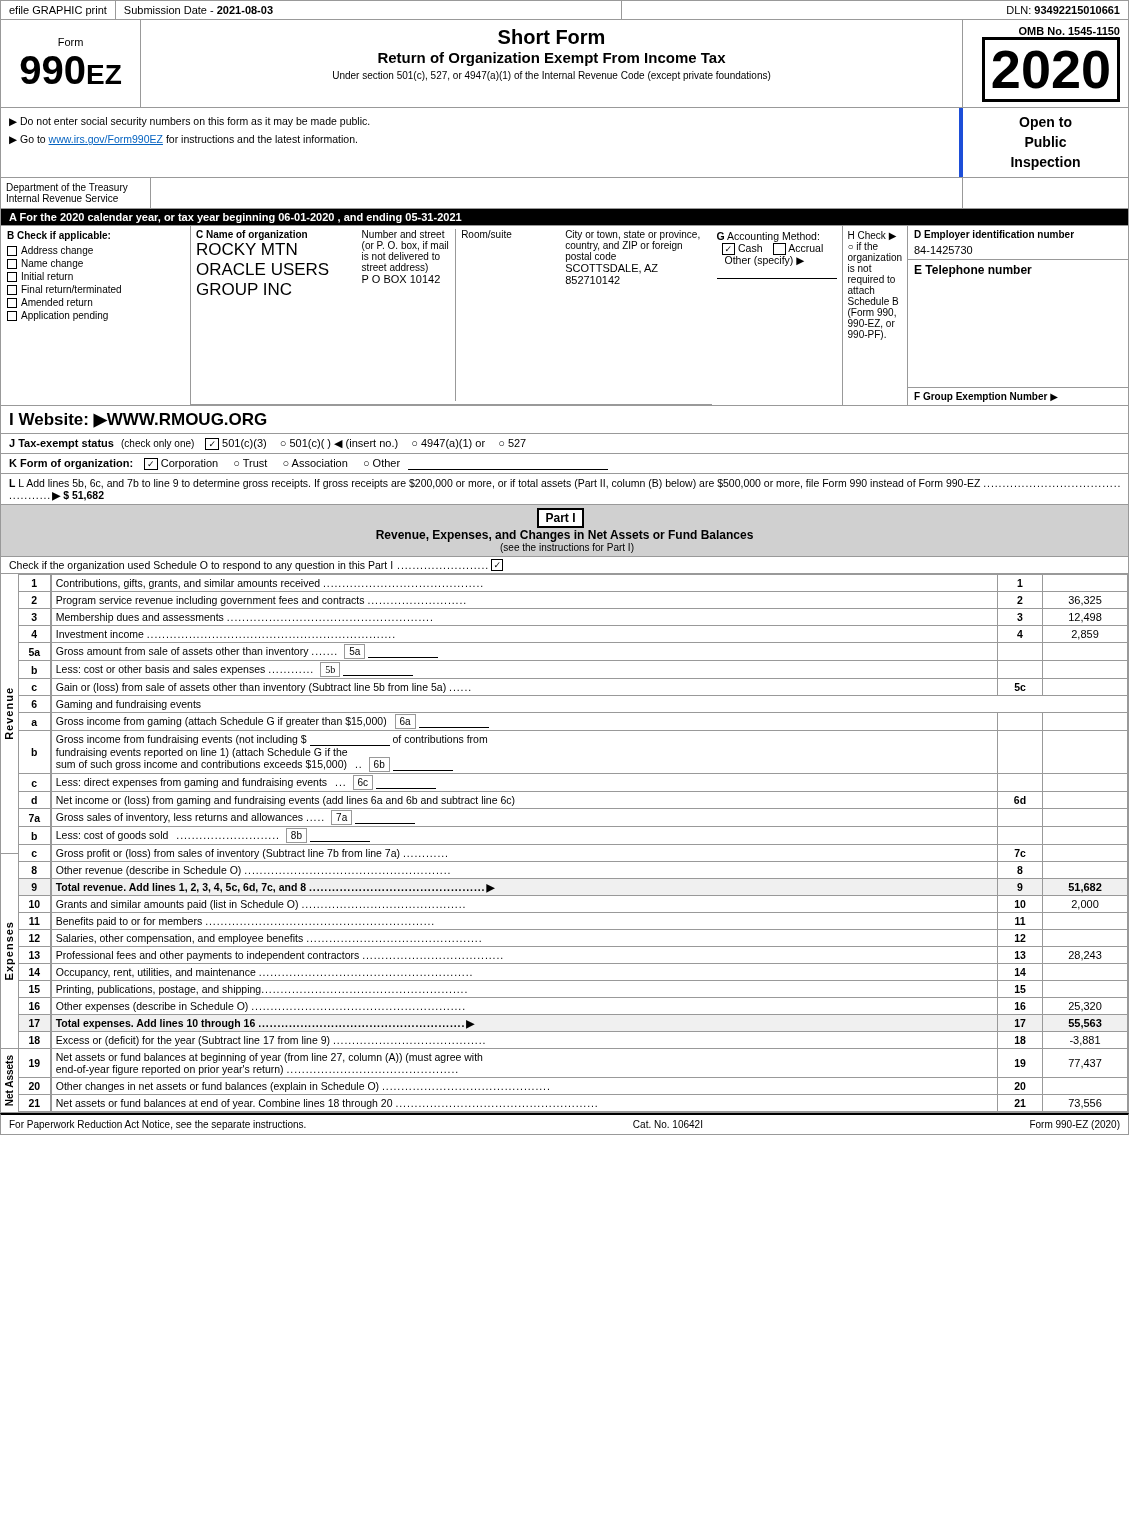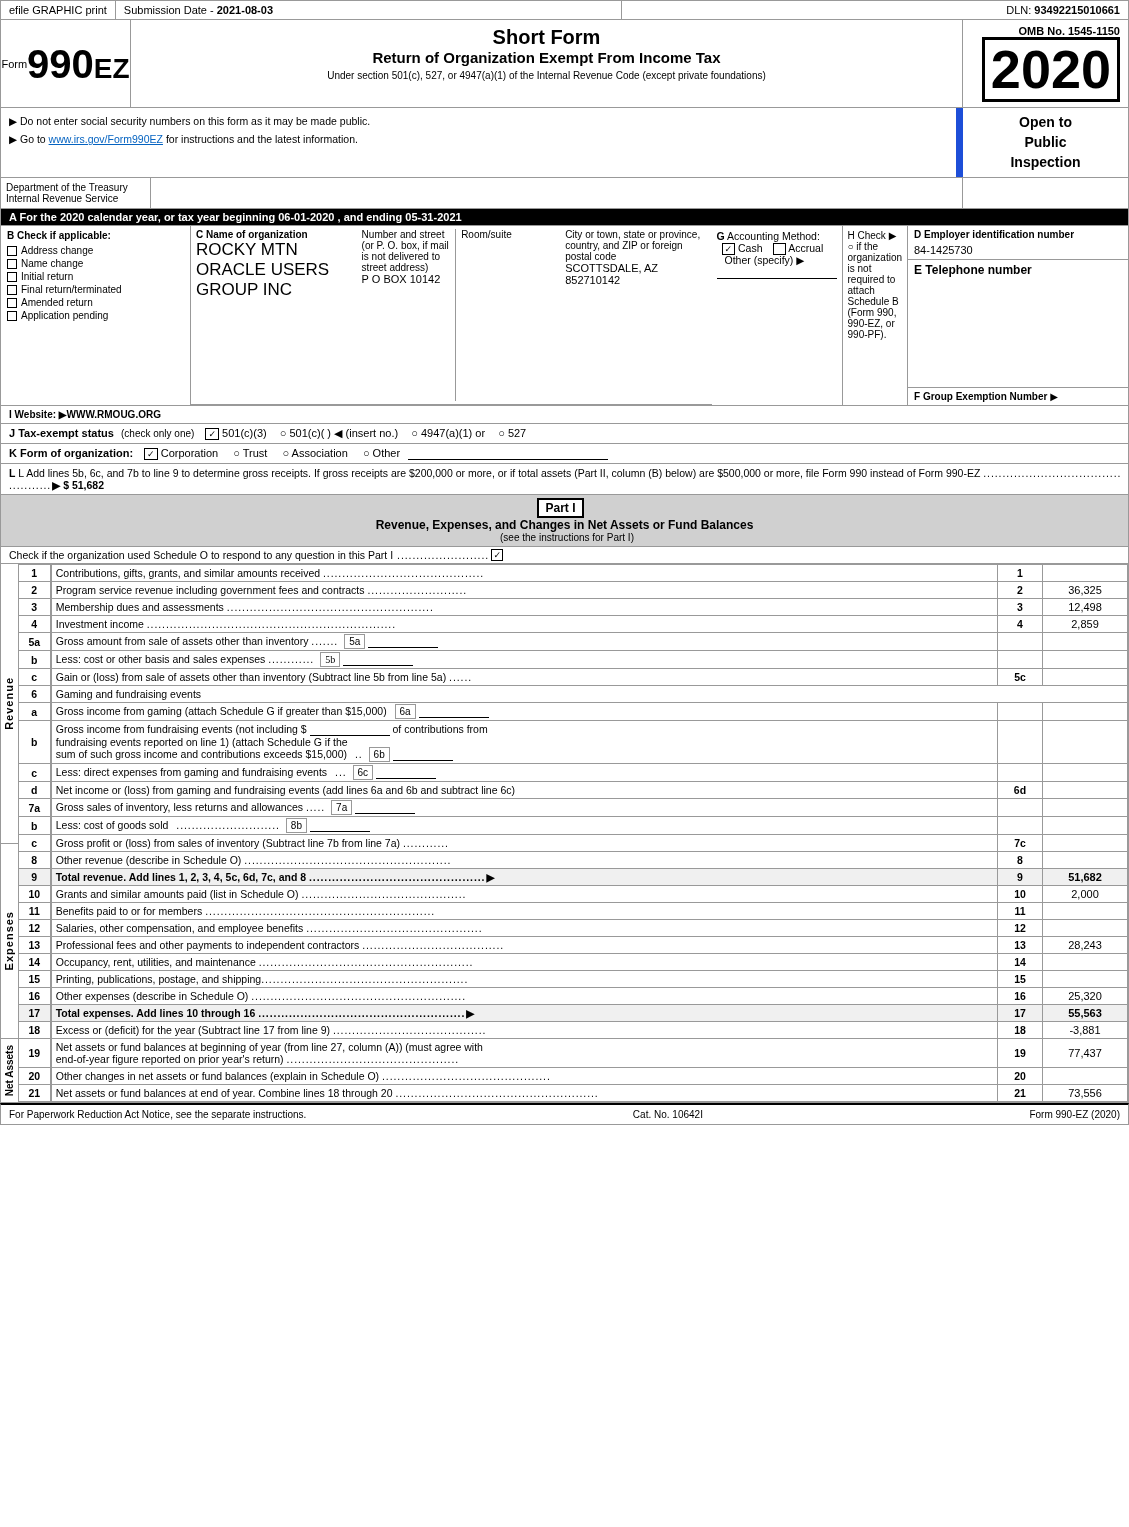--- a/index.html
+++ b/index.html
@@ -90,40 +90,40 @@
       <span style="font-weight:bold">2021-08-03</span>
     </div>
     <div class="top-bar-section" style="flex:1; text-align:right">
       <span>DLN:</span>
       <span style="font-weight:bold">93492215010661</span>
     </div>
   </div>
 
   <div style="display:flex; border:1px solid #999; border-top:none;">
 
-    <div style="width:130px; padding:5px 8px; border-right:1px solid #999; display:flex; flex-direction:row; align-items:center; justify-content:center;">
+    <div style="width:140px; padding:5px 8px; border-right:1px solid #999; display:flex; flex-direction:column; align-items:center; justify-content:center;">
       <div style="font-size:11px;">Form</div>
       <div style="font-size:40px; font-weight:bold; line-height:1.1;">990<span style="font-size:28px;">EZ</span></div>
     </div>
 
     <div style="flex:1; padding:6px 8px; border-right:1px solid #999; text-align:center;">
       <div style="font-size:20px; font-weight:bold;">Short Form</div>
       <div style="font-size:15px; font-weight:bold;">Return of Organization Exempt From Income Tax</div>
       <div style="font-size:10px; margin-top:4px;">Under section 501(c), 527, or 4947(a)(1) of the Internal Revenue Code (except private foundations)</div>
     </div>
 
     <div style="width:165px; padding:5px 8px; display:flex; flex-direction:column; align-items:flex-end;">
       <div style="font-weight:bold; font-size:11px;">OMB No. 1545-1150</div>
       <div style="font-size:54px; font-weight:bold; border:3px solid black; padding:0 6px; line-height:1.1; display:inline-block;">2020</div>
     </div>
   </div>
 
   <div style="display:flex; border:1px solid #999; border-top:none;">
 
-    <div style="flex:1; padding:4px 8px; border-right:7px solid #1d4ed8;">
+    <div style="flex:1; padding:4px 8px; border-right:4px solid #1d4ed8;">
       <div style="padding:3px 0; font-size:10.5px;">▶ Do not enter social security numbers on this form as it may be made public.</div>
       <div style="padding:3px 0; font-size:10.5px;">
         ▶ Go to <span style="text-decoration:underline; color:#0563C1;">www.irs.gov/Form990EZ</span> for instructions and the latest information.
       </div>
     </div>
 
     <div style="width:165px; padding:5px 8px; text-align:center; display:flex; flex-direction:column; align-items:center; justify-content:center;">
       <div style="font-weight:bold; font-size:14px; line-height:1.4;">Open to<br>Public<br>Inspection</div>
     </div>
   </div>
@@ -225,21 +225,21 @@
       <div style="border-bottom:1px solid #999; padding:3px 6px; flex:1;">
         <div style="font-size:12px; font-weight:bold;">E Telephone number</div>
       </div>
       <div style="padding:3px 6px; font-size:10px;">
         <span style="font-weight:bold;">F Group Exemption Number</span>
         <span>▶</span>
       </div>
     </div>
   </div>
 
-  <div style="border:1px solid #999; border-top:none; padding:3px 8px; font-size:10px;">
+  <div style="border:1px solid #999; border-top:none; padding:3px 8px; font-size:17px;">
     <span style="font-weight:bold;">I Website: ▶WWW.RMOUG.ORG</span>
   </div>
 
   <div style="border:1px solid #999; border-top:none; padding:3px 8px; font-size:11px;">
     <span style="font-weight:bold;">J Tax-exempt status</span>
     <span style="font-size:10px; margin-left:4px;">(check only one)</span>
     <span style="margin-left:8px;">
       <span style="border:1px solid black; padding:0 2px; font-size:9px;">✓</span> 501(c)(3)
     </span>
     <span style="margin-left:10px;">○ 501(c)(  ) ◀ (insert no.)</span>

